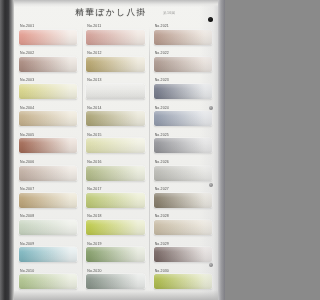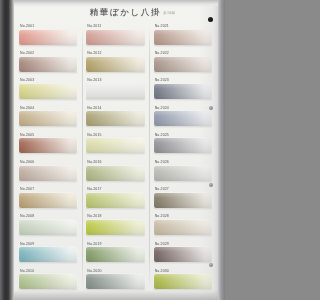--- a/index.html
+++ b/index.html
@@ -37,21 +37,21 @@
   }
   #botshade{
     position:absolute;left:13px;bottom:0;width:212px;height:10px;
     background:linear-gradient(0deg,#b9b9b9 0%,rgba(236,236,234,0) 100%);
   }
 
   
   #header{position:absolute;left:0;top:6px;width:212px;height:18px;}
   #title{
     position:absolute;left:48px;top:1px;width:100px;
-    text-align:right;
+    text-align:center;
     font-size:8.5px;letter-spacing:1.6px;color:#4a4a48;
     font-family:"DejaVu Sans",sans-serif;
     text-shadow:0 0 1px rgba(160,160,160,.8);
     white-space:nowrap;
   }
   #subcode{
     position:absolute;left:150px;top:5px;
     font-size:3.6px;letter-spacing:.3px;color:#9a9a98;
     white-space:nowrap;
   }

